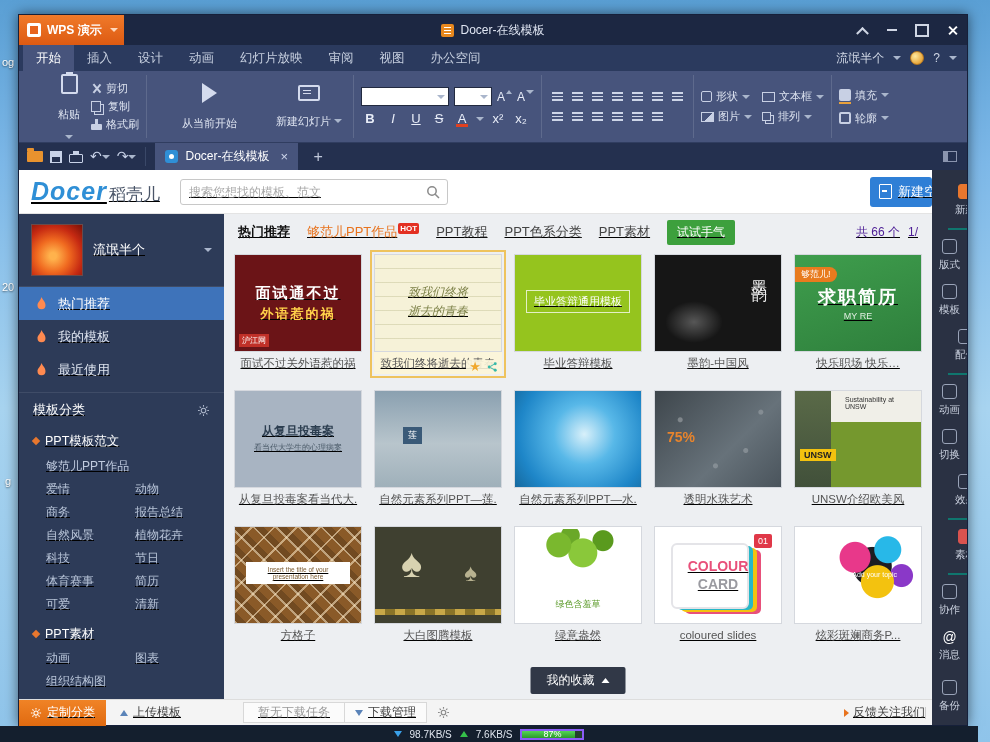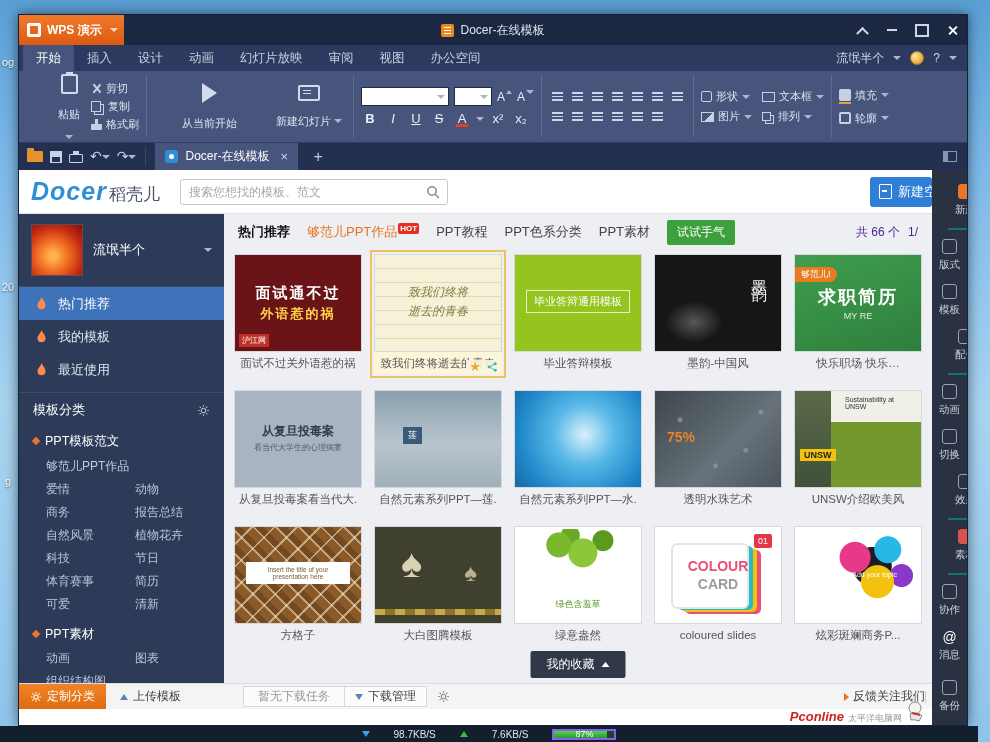--- a/index.html
+++ b/index.html
@@ -106,21 +106,21 @@
   .doctab { display: flex; align-items: center; gap: 7px; background: #47547c; color: #fff; font-size: 12px; padding: 0 10px; }
   .docer-mini { width: 13px; height: 13px; background: #2f8fd6; border-radius: 3px; position: relative; }
   .docer-mini::before { content: ""; position: absolute; inset: 4px; background: #fff; border-radius: 50%; }
   .tab-close { color: #cdd5ea; font-size: 13px; margin-left: 4px; }
   .plus-tab { width: 26px; display: flex; align-items: center; justify-content: center; color: #c0c8da; font-size: 16px; }
   .q-right { margin-left: auto; padding-right: 10px; display: flex; align-items: center; }
   .i-views { width: 14px; height: 11px; border: 1.4px solid #8a94ae; background: linear-gradient(90deg, #8a94ae 4px, transparent 4px); }
 
   
   .content-row { flex: 1; display: flex; min-height: 0; }
-  .main-col { flex: 1; display: flex; flex-direction: column; min-width: 0; }
+  .main-col { flex: 1; display: flex; flex-direction: column; min-width: 0; text-decoration: underline; }
 
   
   .docer-header { height: 44px; background: #fff; border-bottom: 1px solid #e4e4e4; display: flex; align-items: center; padding: 0 0 0 12px; gap: 20px; flex: 0 0 44px; }
   .logo { display: flex; align-items: baseline; gap: 2px; }
   .logo-en { color: #2f8fd6; font-size: 25px; font-weight: bold; font-style: italic; letter-spacing: 1px; }
   .logo-cn { color: #4a5568; font-size: 17px; }
   .search { width: 268px; height: 26px; border: 1px solid #c8c8c8; border-radius: 3px; display: flex; align-items: center; background: #fff; }
   .search input { flex: 1; min-width: 0; border: none; outline: none; font-size: 12px; color: #333; padding: 0 8px; font-family: inherit; }
   .search input::placeholder { color: #a8a8a8; }
   .search svg { margin-right: 7px; flex: 0 0 auto; }
@@ -255,21 +255,21 @@
   .bb-pipe { width: 1px; height: 12px; background: #ccc; }
 
   
   .substrip { height: 16px; background: #fff; position: relative; flex: 0 0 16px; }
   .watermark { position: absolute; right: 30px; top: 0; display: flex; align-items: baseline; gap: 4px; }
   .wm-main { color: #cc2222; font-weight: bold; font-style: italic; font-size: 13px; }
   .wm-sub { color: #999; font-size: 9px; }
   .doodle { position: absolute; right: 2px; top: -10px; }
 
   
-  .taskbar { position: absolute; left: 0; right: 12px; bottom: 0; height: 16px; background: #141f2e; display: flex; align-items: center; justify-content: center; gap: 24px; color: #dfe5ee; font-size: 10px; z-index: 10; }
+  .taskbar { position: absolute; left: 0; right: 12px; bottom: 0; height: 16px; background: #141f2e; display: flex; align-items: center; justify-content: center; gap: 8px; color: #dfe5ee; font-size: 10px; z-index: 10; }
   .tb-down { width: 0; height: 0; border-left: 4px solid transparent; border-right: 4px solid transparent; border-top: 6px solid #3aa0e8; }
   .tb-up { width: 0; height: 0; border-left: 4px solid transparent; border-right: 4px solid transparent; border-bottom: 6px solid #35c04a; }
   .tb-bar { width: 64px; height: 11px; background: #23402a; border: 2px solid #8b5cf6; position: relative; }
   .tb-fill { position: absolute; left: 0; top: 0; bottom: 0; width: 87%; background: linear-gradient(180deg, #55d455, #2a9a2a); }
   .tb-pct { position: absolute; inset: 0; display: flex; align-items: center; justify-content: center; color: #fff; font-size: 9px; }
 </style>
 </head>
 <body>
 
 <div>
@@ -817,31 +817,20 @@
         <div class="bb-right">
           <span style="display:flex;align-items:center;gap:4px">
               <span class="fb-arrow"></span>
               <span>反馈</span>
             </span>
           <span>关注我们</span>
           <span class="bb-pipe"></span>
         </div>
       </div>
 
-      <div class="substrip">
-        <div class="watermark">
-          <span class="wm-main">Pconline</span>
-          <span class="wm-sub">太平洋电脑网</span>
-        </div>
-        <svg class="doodle" width="26" height="26" viewBox="0 0 26 26">
-            <circle cx="11" cy="9" r="6" fill="#f4f4f4" stroke="#888" stroke-width="1"></circle>
-            <path d="M6 15 Q13 12 18 17 L15 22 Q10 20 7 21 Z" fill="#e8e8e8" stroke="#888" stroke-width="1"></path>
-            <path d="M8 14 L16 16" stroke="#cc3333" stroke-width="2"></path>
-          </svg>
-      </div>
     </div>
 
     <div class="rail">
       <div style="width:100%">
 
       <div class="rail-item r-new sep">
           <span class="ric">
               <span></span>
             </span>
           <span class="rail-label">新建</span>

